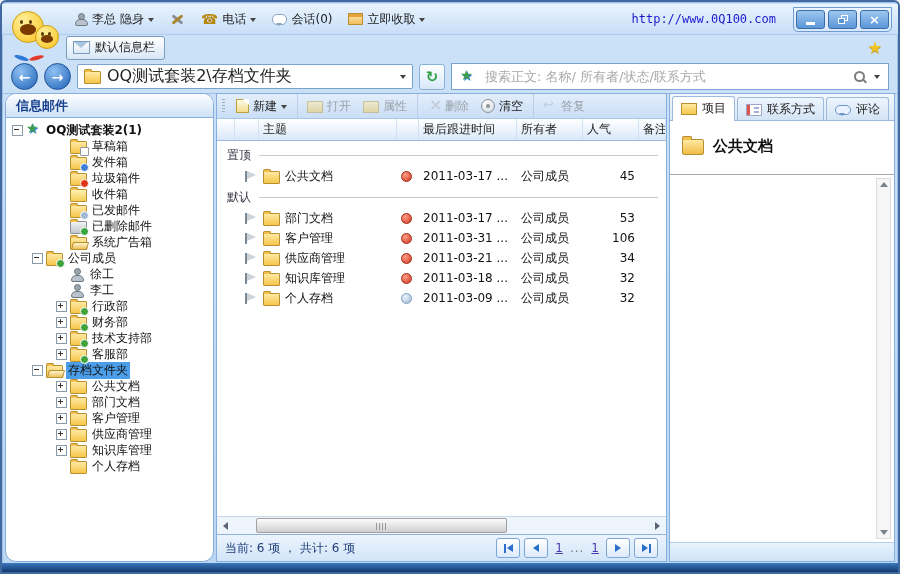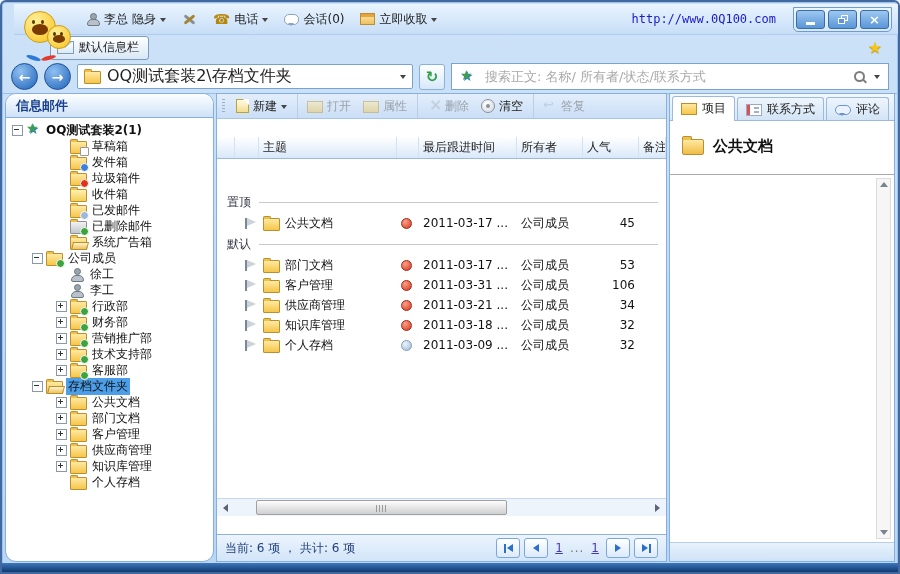--- a/index.html
+++ b/index.html
@@ -1,21 +1,21 @@
 <!DOCTYPE html>
 <html><head>
 <meta charset="utf-8">
 <style>
   html,body{margin:0;padding:0;background:#eef3f9;font-family:"DejaVu Sans",sans-serif;}
   .win{position:relative;width:900px;height:574px;box-sizing:border-box;margin:0 auto;
        background:linear-gradient(#cde2f8,#b9d6f2);border:2px solid #41699f;border-radius:6px 6px 0 0;overflow:hidden;
        box-shadow:inset 0 0 0 1px #9cc1ea;}
   .winbottom{position:absolute;left:0;right:0;bottom:0;height:9px;background:linear-gradient(#3c77bd,#0f3a6e);}
   
-  .titlebar{position:absolute;top:2px;left:12px;right:0;height:30px;display:flex;align-items:center;
+  .titlebar{position:absolute;top:2px;left:0;right:0;height:30px;display:flex;align-items:center;
             padding-left:72px;background:linear-gradient(#e9f4fe,#c7def7);border-bottom:1px solid #aecdf0;}
   .logo{position:absolute;left:10px;top:5px;width:58px;height:52px;z-index:9;}
   .face{position:absolute;border-radius:50%;background:radial-gradient(circle at 35% 30%,#ffef9a,#f9c21a);border:1px solid #cf9d12;}
   .f1{left:0;top:2px;width:30px;height:30px;}
   .f2{left:23px;top:16px;width:22px;height:22px;}
   .face::before{content:"";position:absolute;top:28%;left:24%;width:3px;height:4px;background:#5a3a00;border-radius:50%;box-shadow:9px 0 0 #5a3a00;}
   .face::after{content:"";position:absolute;left:22%;top:40%;width:56%;height:36%;border-radius:50%;background:#7a3a00;}
   .f2::before{box-shadow:7px 0 0 #5a3a00;}
   .sw1,.sw2{position:absolute;bottom:1px;width:15px;height:4px;border-radius:50%;}
   .sw1{left:2px;background:#2f7ad6;transform:rotate(18deg);}
@@ -38,21 +38,21 @@
   .winbtns{position:absolute;right:6px;top:3px;display:flex;gap:3px;background:rgba(255,255,255,.25);
            border:1px solid #6f9bd1;border-radius:0 0 5px 5px;padding:2px;}
   .wbtn{width:27px;height:17px;border:1px solid #3a6ea5;border-radius:3px;background:linear-gradient(#9ec7f0,#5a96d8);
         display:flex;align-items:center;justify-content:center;color:#fff;}
   .mini{width:9px;height:3px;background:#fff;margin-top:8px;}
   .resto{position:relative;width:10px;height:9px;}
   .resto::before{content:"";position:absolute;top:0;right:0;width:5px;height:4px;border:1px solid #fff;}
   .resto::after{content:"";position:absolute;bottom:0;left:0;width:5px;height:4px;border:1px solid #fff;background:#5a96d8;}
   .xglyph{font-size:13px;font-weight:bold;line-height:1;margin-top:-1px;}
   
-  .row2{position:absolute;top:33px;left:0;right:0;height:25px;display:flex;align-items:center;padding-left:48px;}
+  .row2{position:absolute;top:33px;left:0;right:0;height:25px;display:flex;align-items:center;padding-left:64px;}
   .infobar-btn{display:flex;align-items:center;gap:5px;border:1px solid #7b9ebf;border-radius:3px;
                background:linear-gradient(#ffffff,#d8e7f6);padding:2px 9px 3px 6px;font-size:12px;color:#222;}
   .envico{position:relative;width:15px;height:11px;background:linear-gradient(#fff,#dce9f6);border:1px solid #7b9ebf;overflow:hidden;}
   .envico::before{content:"";position:absolute;top:0;left:0;border-left:7px solid transparent;border-right:7px solid transparent;border-top:6px solid #a8c4de;}
   .favstar{margin-left:auto;margin-right:16px;color:#f3c622;font-size:16px;text-shadow:0 1px 1px #b78b10;}
   
   .addrrow{position:absolute;top:58px;left:0;right:0;height:33px;display:flex;align-items:center;padding:0 9px;gap:6px;
            border-bottom:1px solid #9dbfe6;}
   .navbtn{width:25px;height:25px;border-radius:50%;border:1px solid #1c4f94;flex:none;
           background:radial-gradient(circle at 35% 30%,#8fc0f2,#1e62b8);color:#fff;font-size:14px;font-weight:bold;
@@ -68,21 +68,21 @@
   .searchbox input::placeholder{color:#a9a9a9;}
   .staruser{position:relative;width:16px;height:15px;flex:none;}
   .staruser::before{content:"★";position:absolute;left:0;top:-2px;font-size:14px;color:#3f9e4d;text-shadow:1px 1px 0 #2d7dd6;}
   .mag{position:relative;width:14px;height:14px;flex:none;}
   .mag::before{content:"";position:absolute;top:1px;left:1px;width:7px;height:7px;border:2px solid #7d7d7d;border-radius:50%;}
   .mag::after{content:"";position:absolute;width:5px;height:2px;background:#7d7d7d;transform:rotate(45deg);left:9px;top:10px;}
   
   .content{position:absolute;top:91px;left:3px;right:3px;bottom:10px;display:flex;gap:2px;}
   .panel{background:#fff;border:1px solid #86aede;box-sizing:border-box;display:flex;flex-direction:column;overflow:hidden;}
   .leftpanel{width:209px;flex:none;border-radius:11px;}
-  .centerpanel{flex:1;gap:18px;}
+  .centerpanel{flex:1;}
   .rightpanel{width:226px;flex:none;}
   .panelhdr{height:23px;flex:none;background:linear-gradient(#fdfeff,#cfe2f7);border-bottom:1px solid #86aede;
             color:#17408f;font-weight:bold;font-size:13px;line-height:23px;padding-left:10px;}
   
   .tree{flex:1;overflow:hidden;padding-top:4px;font-size:12px;color:#111;}
   .trow{height:16px;display:flex;align-items:center;gap:3px;}
   .trow[data-level="0"]{padding-left:6px;}
   .trow[data-level="1"]{padding-left:26px;}
   .trow[data-level="2"]{padding-left:50px;}
   .trow[data-level="0"] .tlabel{font-weight:bold;}
@@ -132,21 +132,21 @@
   .ticon[data-icon="open"],.ticon[data-icon="props"]{background:linear-gradient(#ffe9a2,#f5c64a);border:1px solid #b98f2f;height:10px;margin-top:2px;}
   .ticon[data-icon="edit"]::before{content:"✎";position:absolute;top:-2px;left:0;font-size:13px;color:#3a8f3a;}
   .ticon[data-icon="del"]::before{content:"×";position:absolute;top:-5px;left:2px;font-size:16px;font-weight:bold;color:#aab2bb;}
   .ticon[data-icon="clear"]{width:12px;height:12px;border-radius:50%;border:1px solid #8a9097;background:radial-gradient(circle at 35% 30%,#fff,#cfd6dd);}
   .ticon[data-icon="clear"]::after{content:"";position:absolute;left:4px;top:4px;width:4px;height:4px;border-radius:50%;background:#8a9097;}
   .ticon[data-icon="reply"]::before{content:"↩";position:absolute;top:-3px;left:0;font-size:13px;color:#9ab0c8;}
   
   .grid{display:grid;grid-template-columns:18px 24px 138px 22px 98px 66px 56px 1fr;}
   .listhdr{height:21px;flex:none;background:linear-gradient(#ffffff,#d9e8f9);border-bottom:1px solid #9cbade;font-size:12px;color:#222;}
   .hc{display:flex;align-items:center;padding:0 4px;border-right:1px solid #d3e2f2;white-space:nowrap;overflow:hidden;}
-  .listbody{flex:1;overflow:hidden;padding-top:14px;font-size:12px;color:#111;}
+  .listbody{flex:1;overflow:hidden;padding-top:3px;font-size:12px;color:#111;}
   .grouphdr{height:22px;display:flex;align-items:center;padding-left:10px;color:#334;}
   .glabel{margin-right:8px;}
   .gline{flex:1;border-top:1px solid #c9c9c9;margin-right:8px;}
   .lrow{height:20px;align-items:center;}
   .lrow .c{display:flex;align-items:center;padding:0 4px;white-space:nowrap;overflow:hidden;}
   .flag{position:relative;width:2px;height:11px;background:#7a8894;margin-left:6px;}
   .flag::before{content:"";position:absolute;left:2px;top:0;border-style:solid;border-width:4px 0 4px 9px;border-color:transparent transparent transparent #ccd3da;}
   .subj{gap:5px;}
   .dot{width:9px;height:9px;border-radius:50%;}
   .dot[data-dot="red"]{background:radial-gradient(circle at 35% 30%,#ff9d8a,#d23a1e);border:1px solid #a02a12;}
@@ -347,25 +347,20 @@
           <span class="tico" data-icon="dept"></span>
           <span class="tlabel">行政部</span>
         </div>
 
         <div class="trow" data-level="2">
           <span class="exp" data-exp="plus"></span>
           <span class="tico" data-icon="dept"></span>
           <span class="tlabel">财务部</span>
         </div>
 
-        <div class="trow" data-level="2">
-          <span class="exp" data-exp="plus"></span>
-          <span class="tico" data-icon="dept"></span>
-          <span class="tlabel">营销推广部</span>
-        </div>
 
         <div class="trow" data-level="2">
           <span class="exp" data-exp="plus"></span>
           <span class="tico" data-icon="dept"></span>
           <span class="tlabel">技术支持部</span>
         </div>
 
         <div class="trow" data-level="2">
           <span class="exp" data-exp="plus"></span>
           <span class="tico" data-icon="dept"></span>

